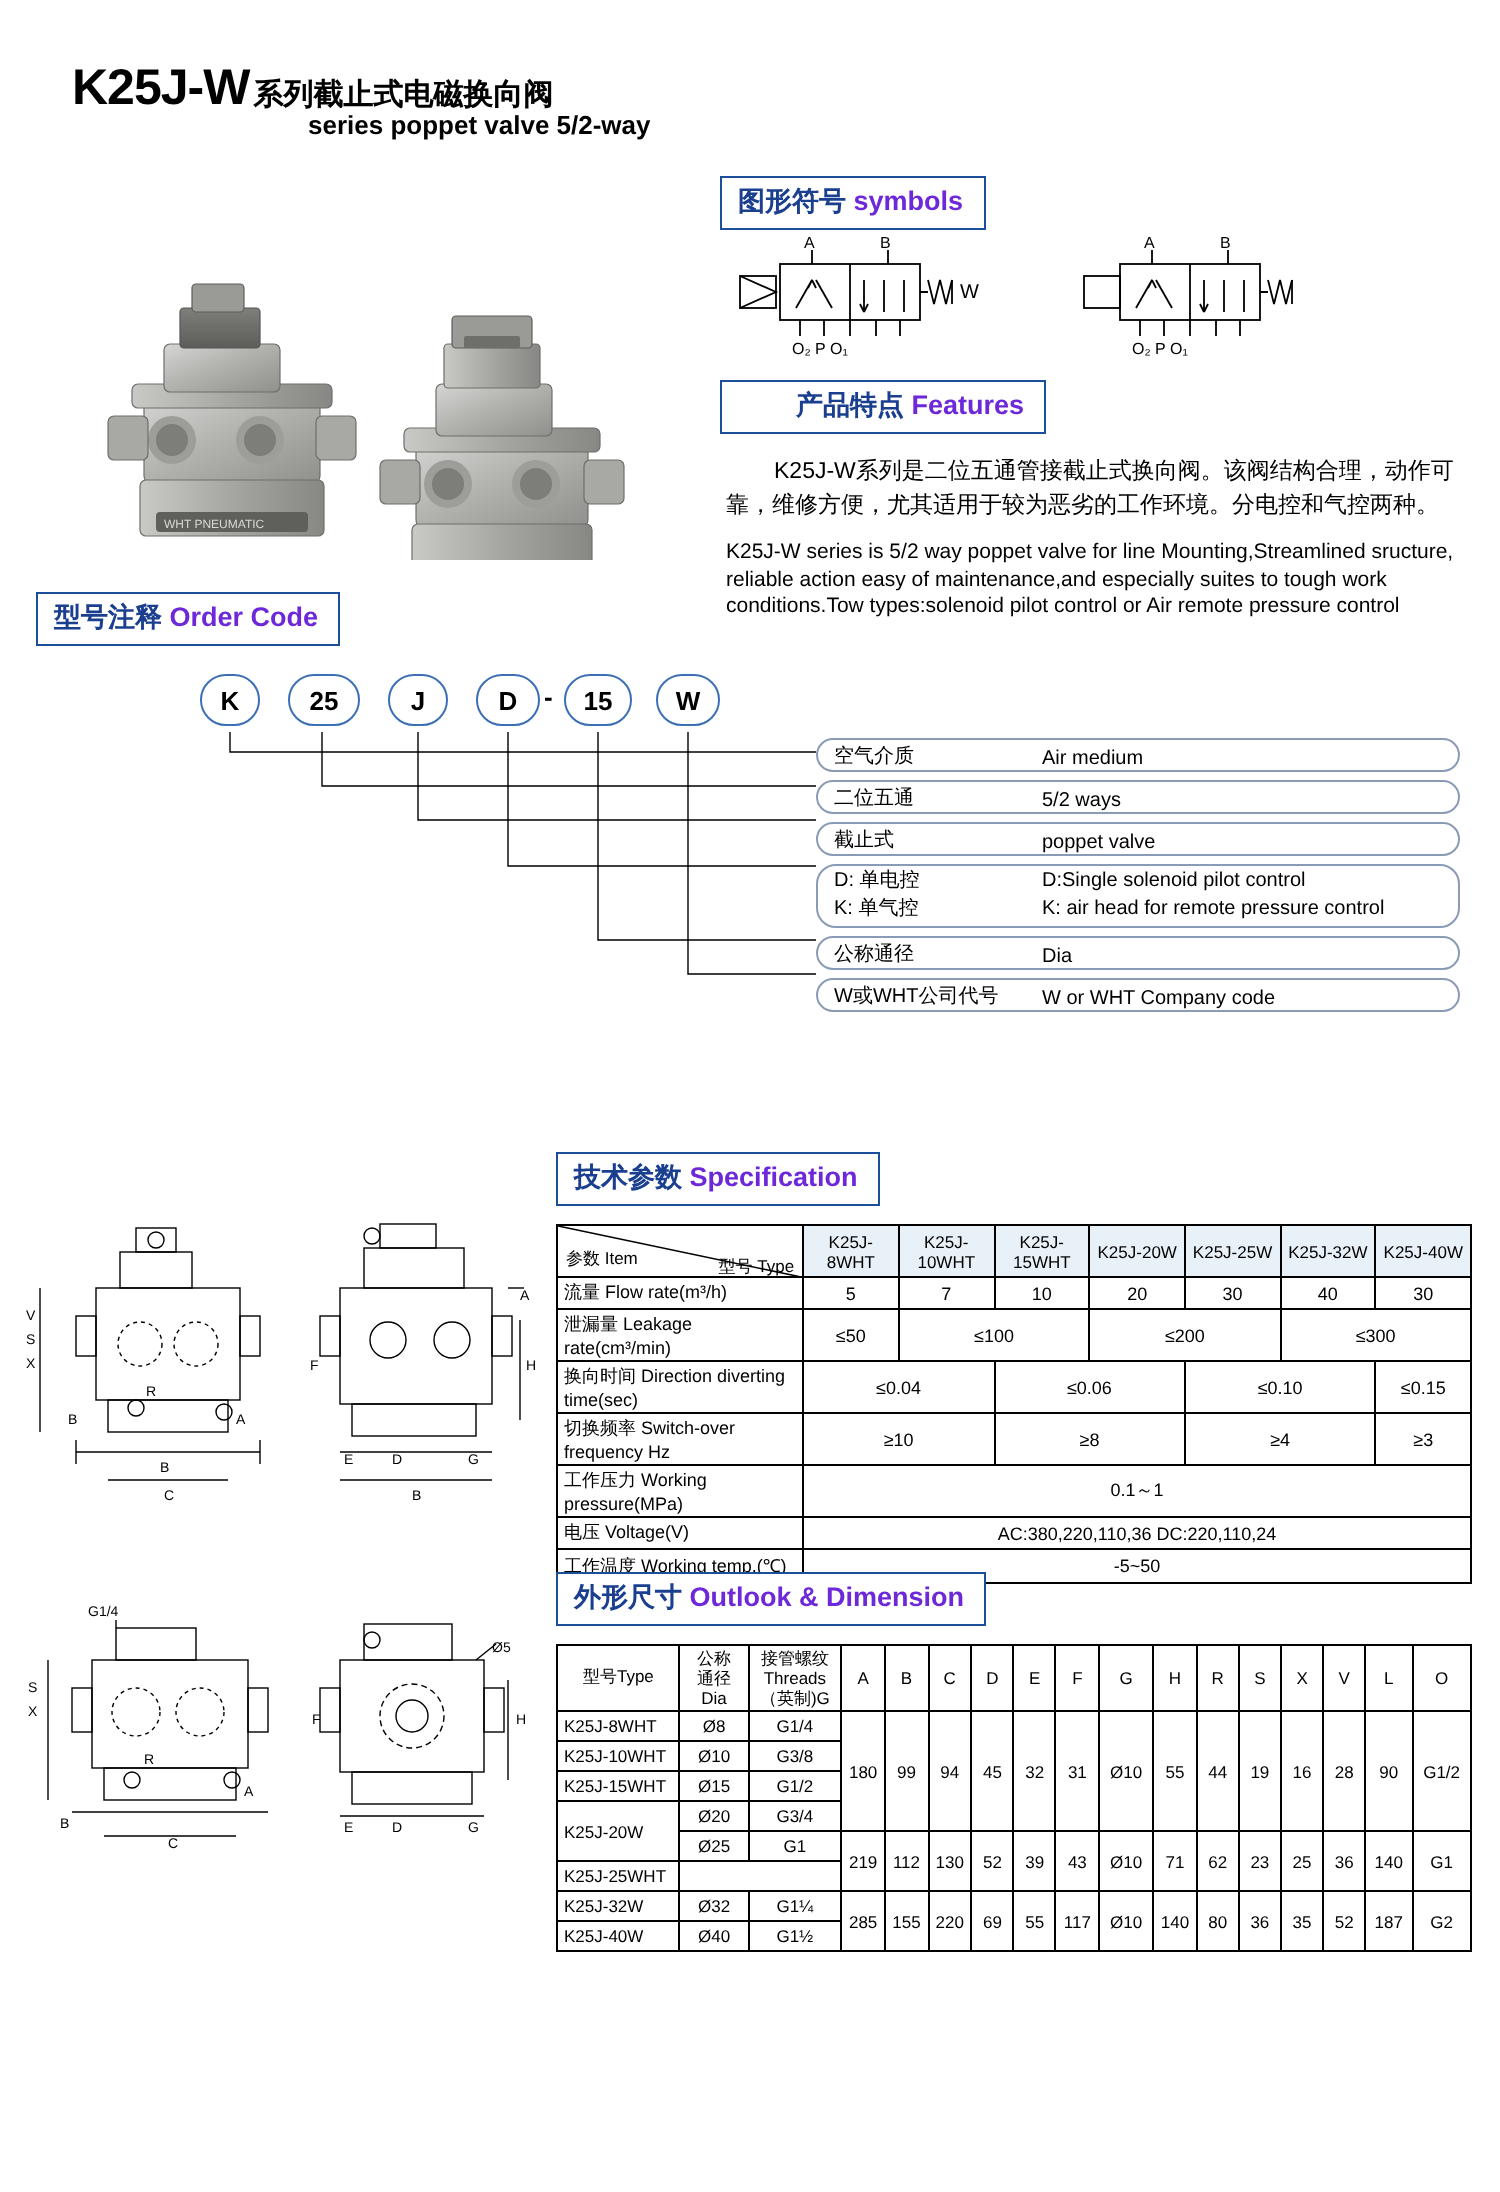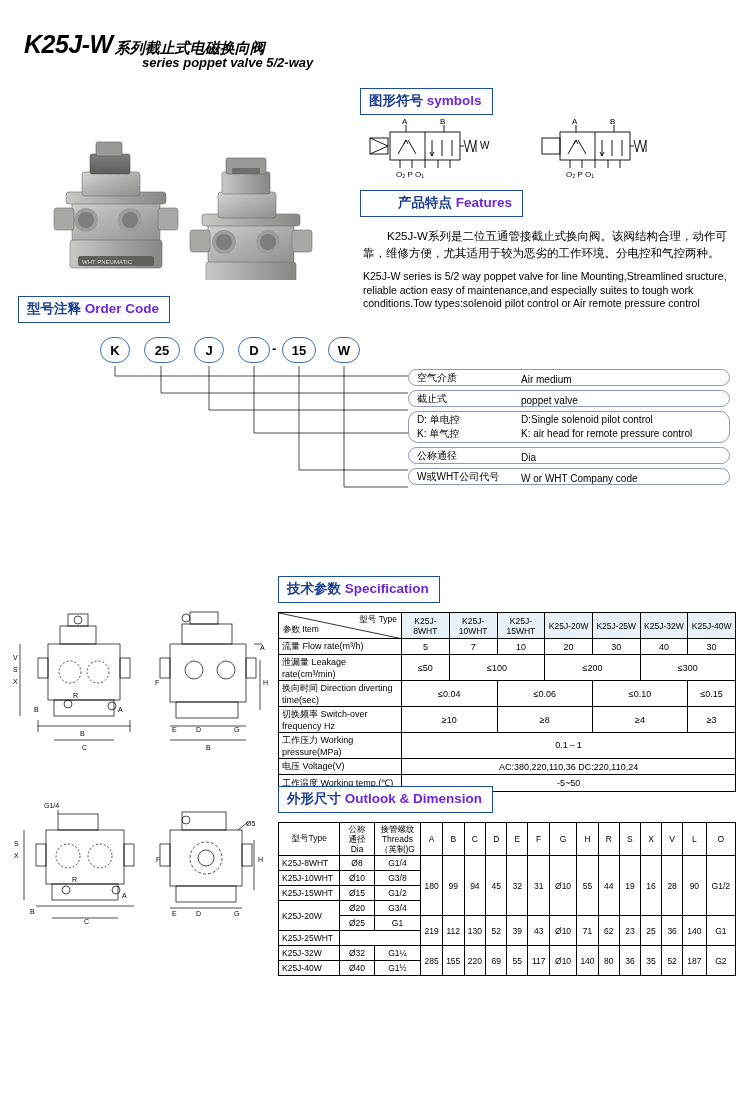--- a/index.html
+++ b/index.html
@@ -8,21 +8,21 @@
     width:750px; height:1096px;
     background:#ffffff;
     font-family:"Liberation Sans", sans-serif;
     color:#000;
     position:relative;
     overflow:hidden;
   }
   .page { position:relative; width:750px; height:1096px; }
 
   
-  .header { position:absolute; left:24px; top:30px; width:460px;font-style:italic; }
+  .header { position:absolute; left:36px; top:30px; width:460px; }
   .hdr-line1 { display:flex; align-items:baseline; }
   .hdr-main { font-size:25px; font-weight:bold; letter-spacing:-0.5px; }
   .hdr-cn { font-size:15px; font-weight:bold; margin-left:2px; }
   .hdr-line2 { font-size:13px; font-weight:bold; margin-left:118px; margin-top:-4px; }
 
   
   .sec-title {
     border:1px solid #1b4f9c;
     display:inline-block;
     padding:3px 10px 4px 8px;
@@ -79,21 +79,21 @@
 
   
   .spec-box { position:absolute; left:278px; top:576px; }
   table.grid { border-collapse:collapse; font-size:9px; background:#fff; }
   table.grid td, table.grid th { border:1px solid #000; padding:1px 2px; text-align:center; font-weight:normal; }
   .spec-tbl { position:absolute; left:278px; top:612px; width:458px; }
   .spec-tbl td.left { text-align:left; padding-left:3px; }
   .spec-tbl td.hdrcell { background:#e8f0f8; font-size:8.5px; }
   .diag-cell { position:relative; height:26px; width:124px; padding:0 !important; }
   .diag-cell .tl { position:absolute; left:4px; bottom:2px; font-size:8.5px; }
-  .diag-cell .tr { position:absolute; right:4px; top:1px; font-size:8.5px; }
+  .diag-cell .tr { position:absolute; right:4px; top:15px; font-size:8.5px; }
   .diag-cell svg { position:absolute; left:0; top:0; }
 
   
   .dim-box { position:absolute; left:278px; top:786px; }
   .dim-tbl { position:absolute; left:278px; top:822px; width:458px; }
   .dim-tbl td { font-size:8.5px; height:15px; }
   .dim-tbl td.type { text-align:left; padding-left:3px; white-space:nowrap; }
 </style>
 </head>
 <body>
@@ -256,20 +256,24 @@
       <path d="M154 6 L154 73 L308 73"></path>
       <path d="M199 6 L199 110 L308 110"></path>
       <path d="M244 6 L244 127 L308 127"></path>
     </g>
   </svg>
 
   <div class="order-rows">
     <div class="ordrow">
       <span class="cn">空气介质</span>
       <span class="en">Air medium</span>
+    </div>
+    <div class="ordrow">
+      <span class="cn">二位五通</span>
+      <span class="en">5/2 ways</span>
     </div>
     <div class="ordrow">
       <span class="cn">截止式</span>
       <span class="en">poppet valve</span>
     </div>
     <div class="ordrow" style="height:32px;border-radius:10px;align-items:stretch;">
       <div class="cn" style="width:112px;display:flex;flex-direction:column;justify-content:center;line-height:14px;">
         <span>D: 单电控</span>
         <span>K: 单气控</span>
       </div>

